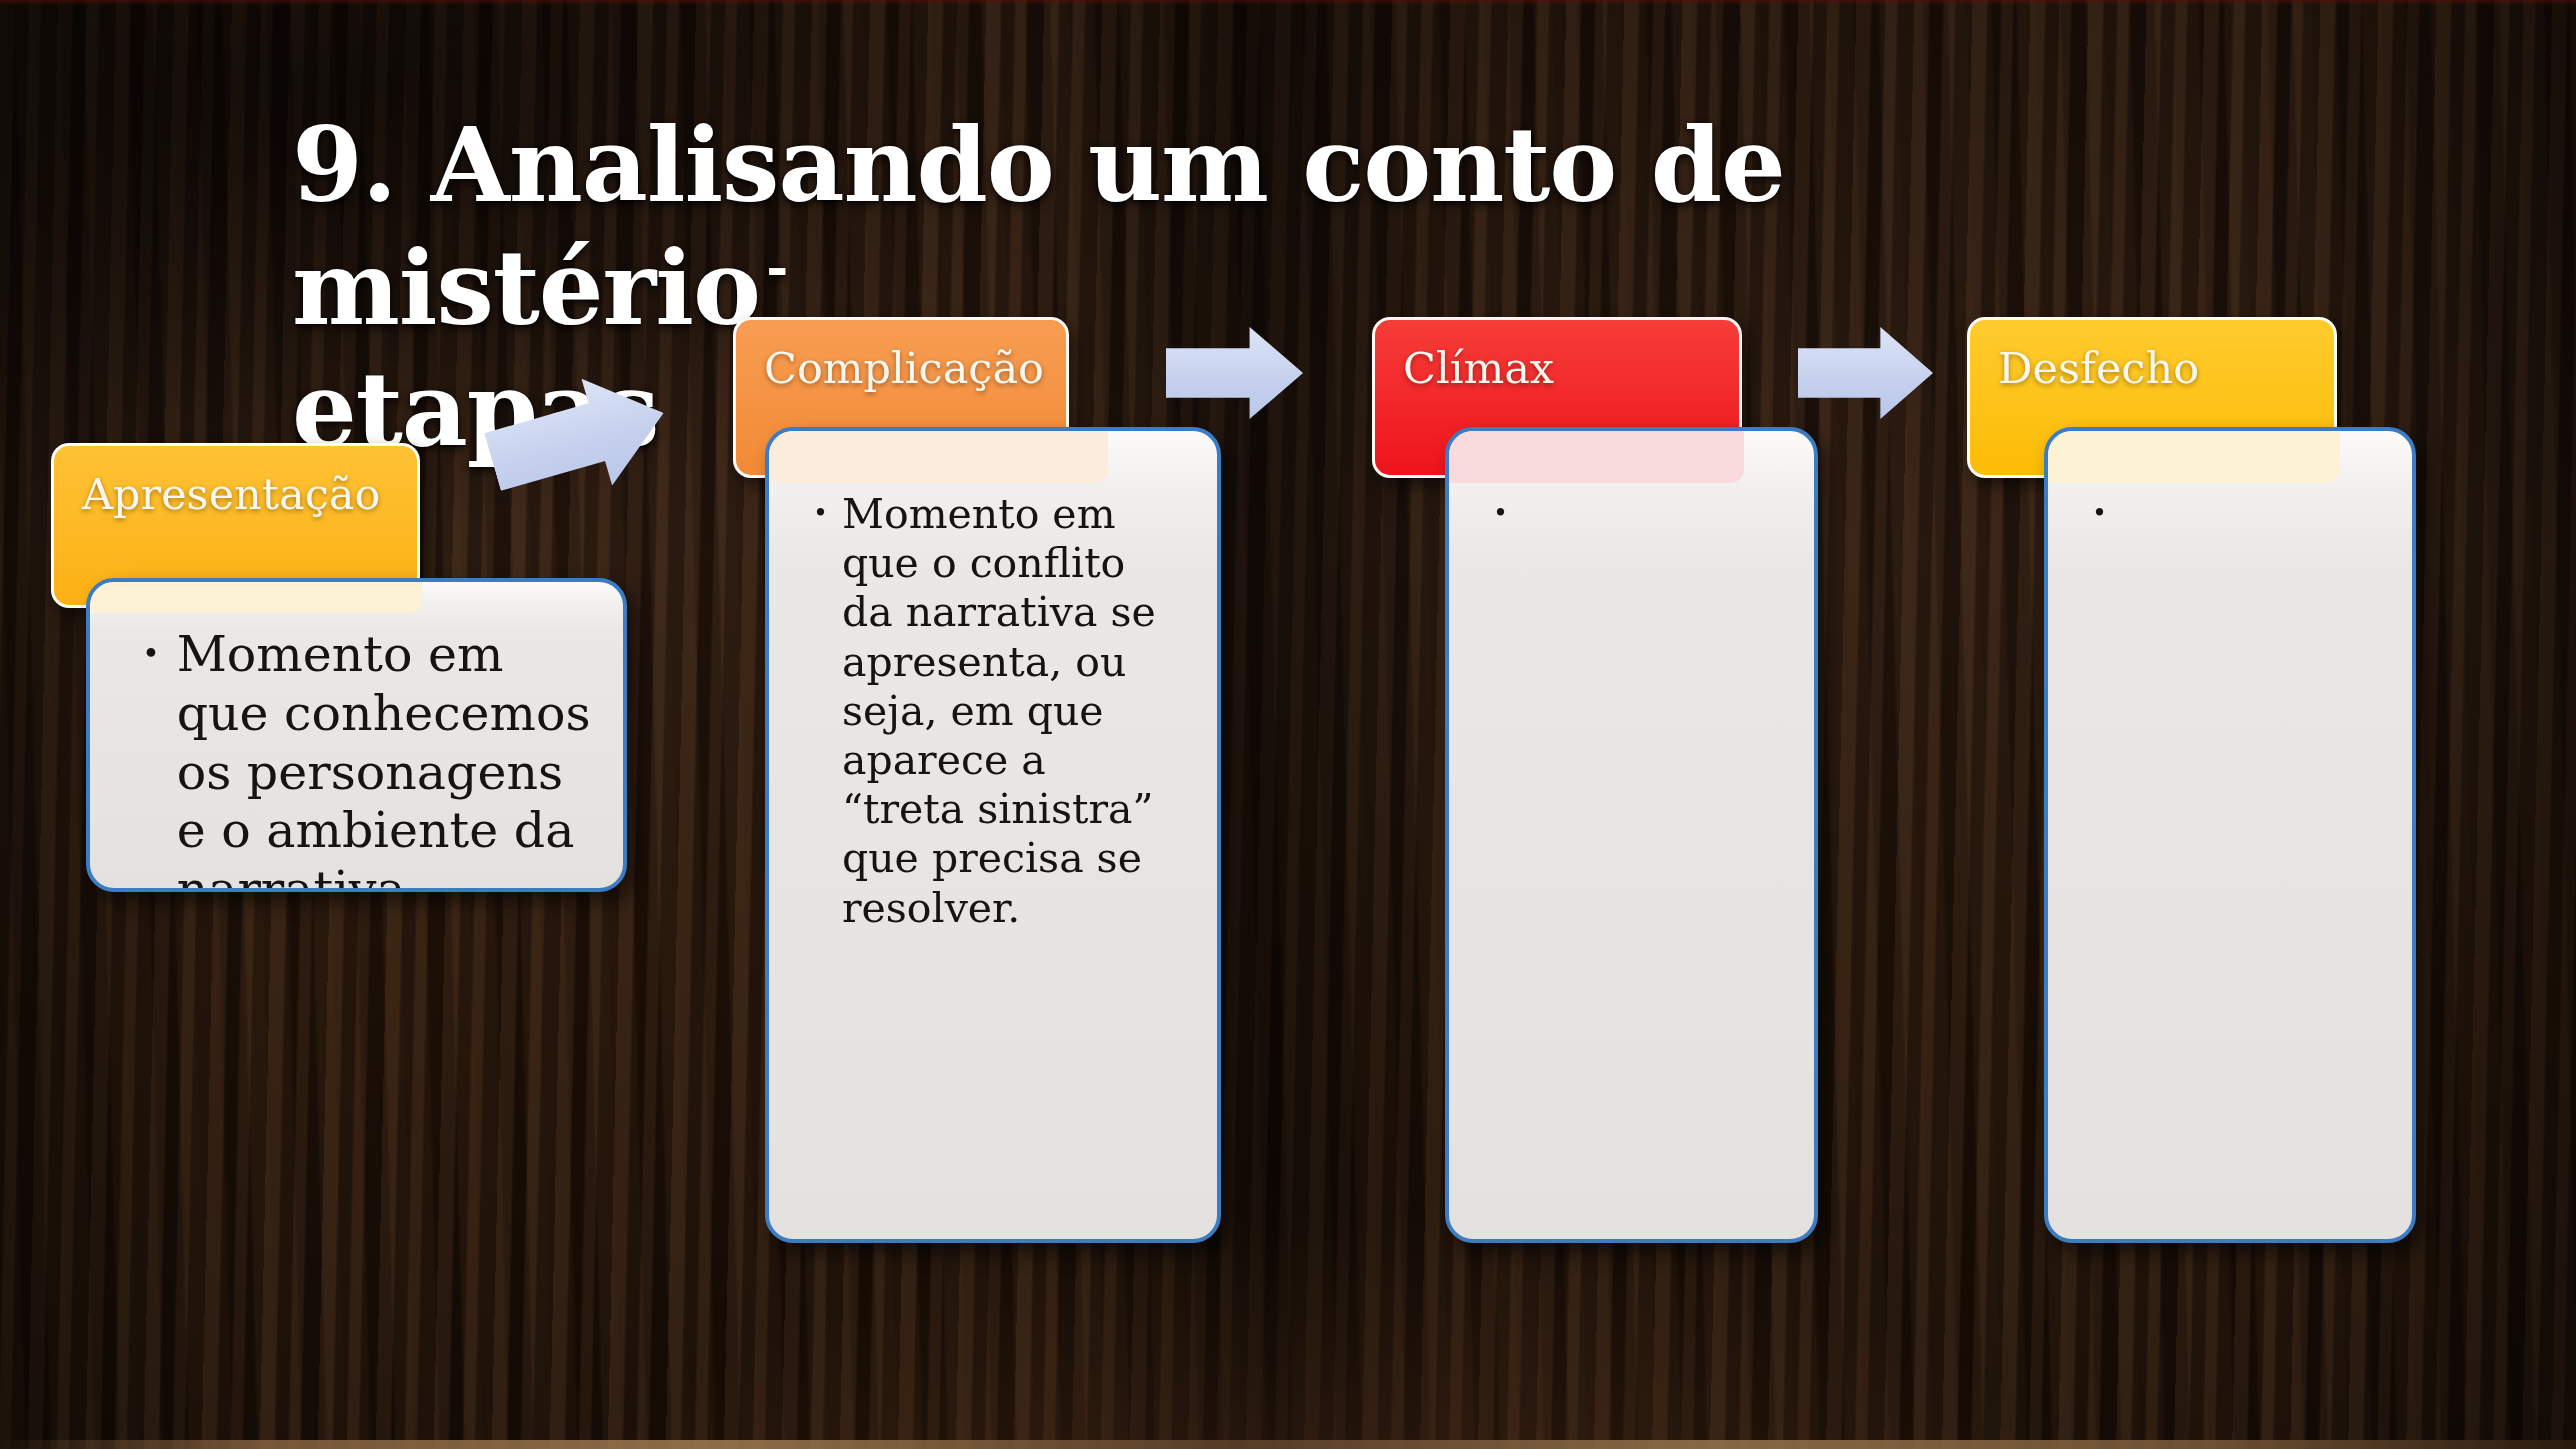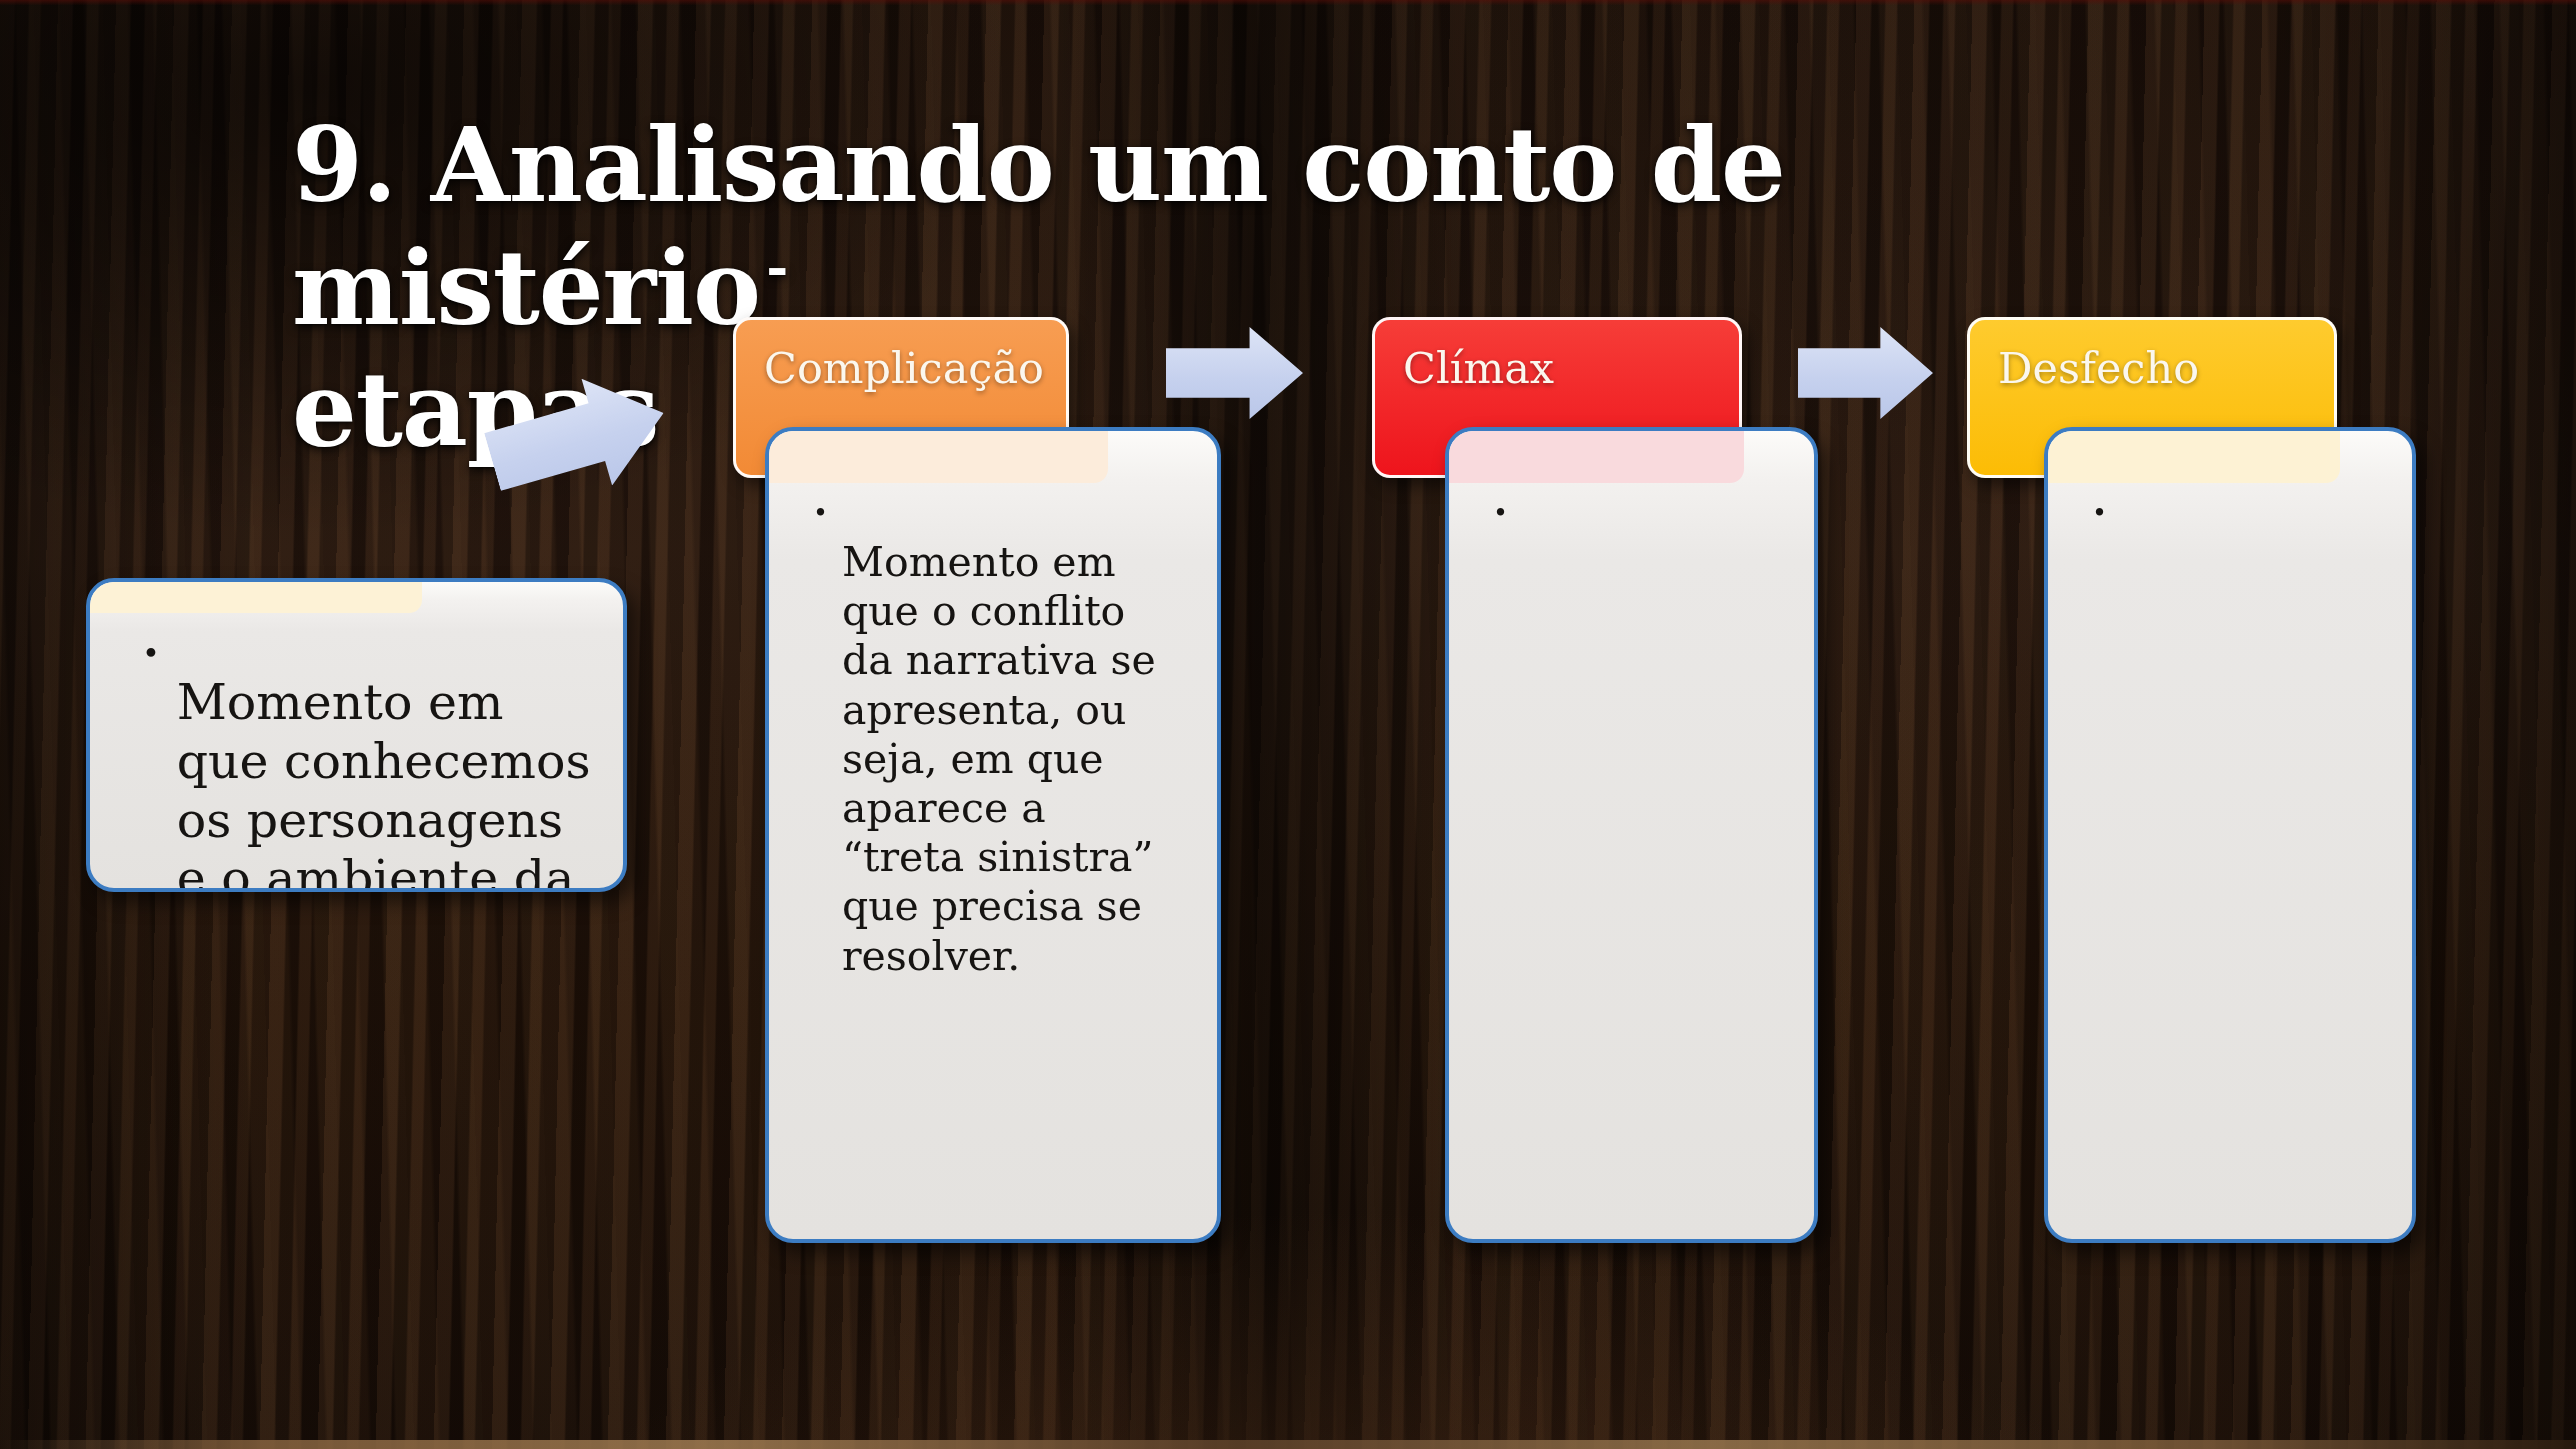--- a/index.html
+++ b/index.html
@@ -58,38 +58,41 @@
   .band-apresentacao{width:332px;height:31px;background:#fdf2d6;border-radius:22.5px 0 13px 0;}
   .band-complicacao{width:339px;height:52px;background:#fcecdb;border-radius:22.5px 0 14px 0;}
   .band-climax{width:295px;height:52px;background:#f9dadd;border-radius:22.5px 0 14px 0;}
   .band-desfecho{width:292px;height:52px;background:#fdf2d4;border-radius:22.5px 0 14px 0;}
   .content{position:relative;display:flex;align-items:flex-start;color:#161412;}
   .card-apresentacao .content{padding:44px 16px 0 52px;font-size:49px;line-height:1.2;}
   .card-complicacao .content,
   .card-climax .content,
   .card-desfecho .content{padding:59px 14px 0 44px;font-size:41px;line-height:1.2;}
   .bullet{flex:0 0 auto;font-size:0.62em;line-height:1;margin-top:0.42em;margin-right:0.55em;}
-  .btxt{white-space:pre-line;margin-top:48px;}
+  .btxt{white-space:pre-line;}
   .arrow{
     position:absolute;
     background:linear-gradient(180deg,#dde4f6 0%,#c6d1ee 55%,#bac7e9 100%);
     clip-path:polygon(0% 23%, 61% 23%, 61% 0%, 100% 50%, 61% 100%, 61% 77%, 0% 77%);
     filter:drop-shadow(3.8px 4.8px 4.8px rgba(0,0,0,0.55));
   }
   .arrow-1{left:489px;top:382px;width:178px;height:111px;transform:rotate(-16deg);}
   .arrow-2{left:1166px;top:327px;width:137px;height:92px;}
   .arrow-3{left:1798px;top:327px;width:135px;height:92px;}
 </style>
 </head>
 <body>
 
 <div class="slide">
 
   <h1 class="title"><span>9. Analisando um conto de mistério</span><sup class="dash">-</sup><br><span>etapas</span></h1>
 
+  <div class="hdr hdr-apresentacao">
+    <span>Apresentação</span>
+  </div>
   <div class="hdr hdr-complicacao">
     <span>Complicação</span>
   </div>
   <div class="hdr hdr-climax">
     <span>Clímax</span>
   </div>
   <div class="hdr hdr-desfecho">
     <span>Desfecho</span>
   </div>
 

